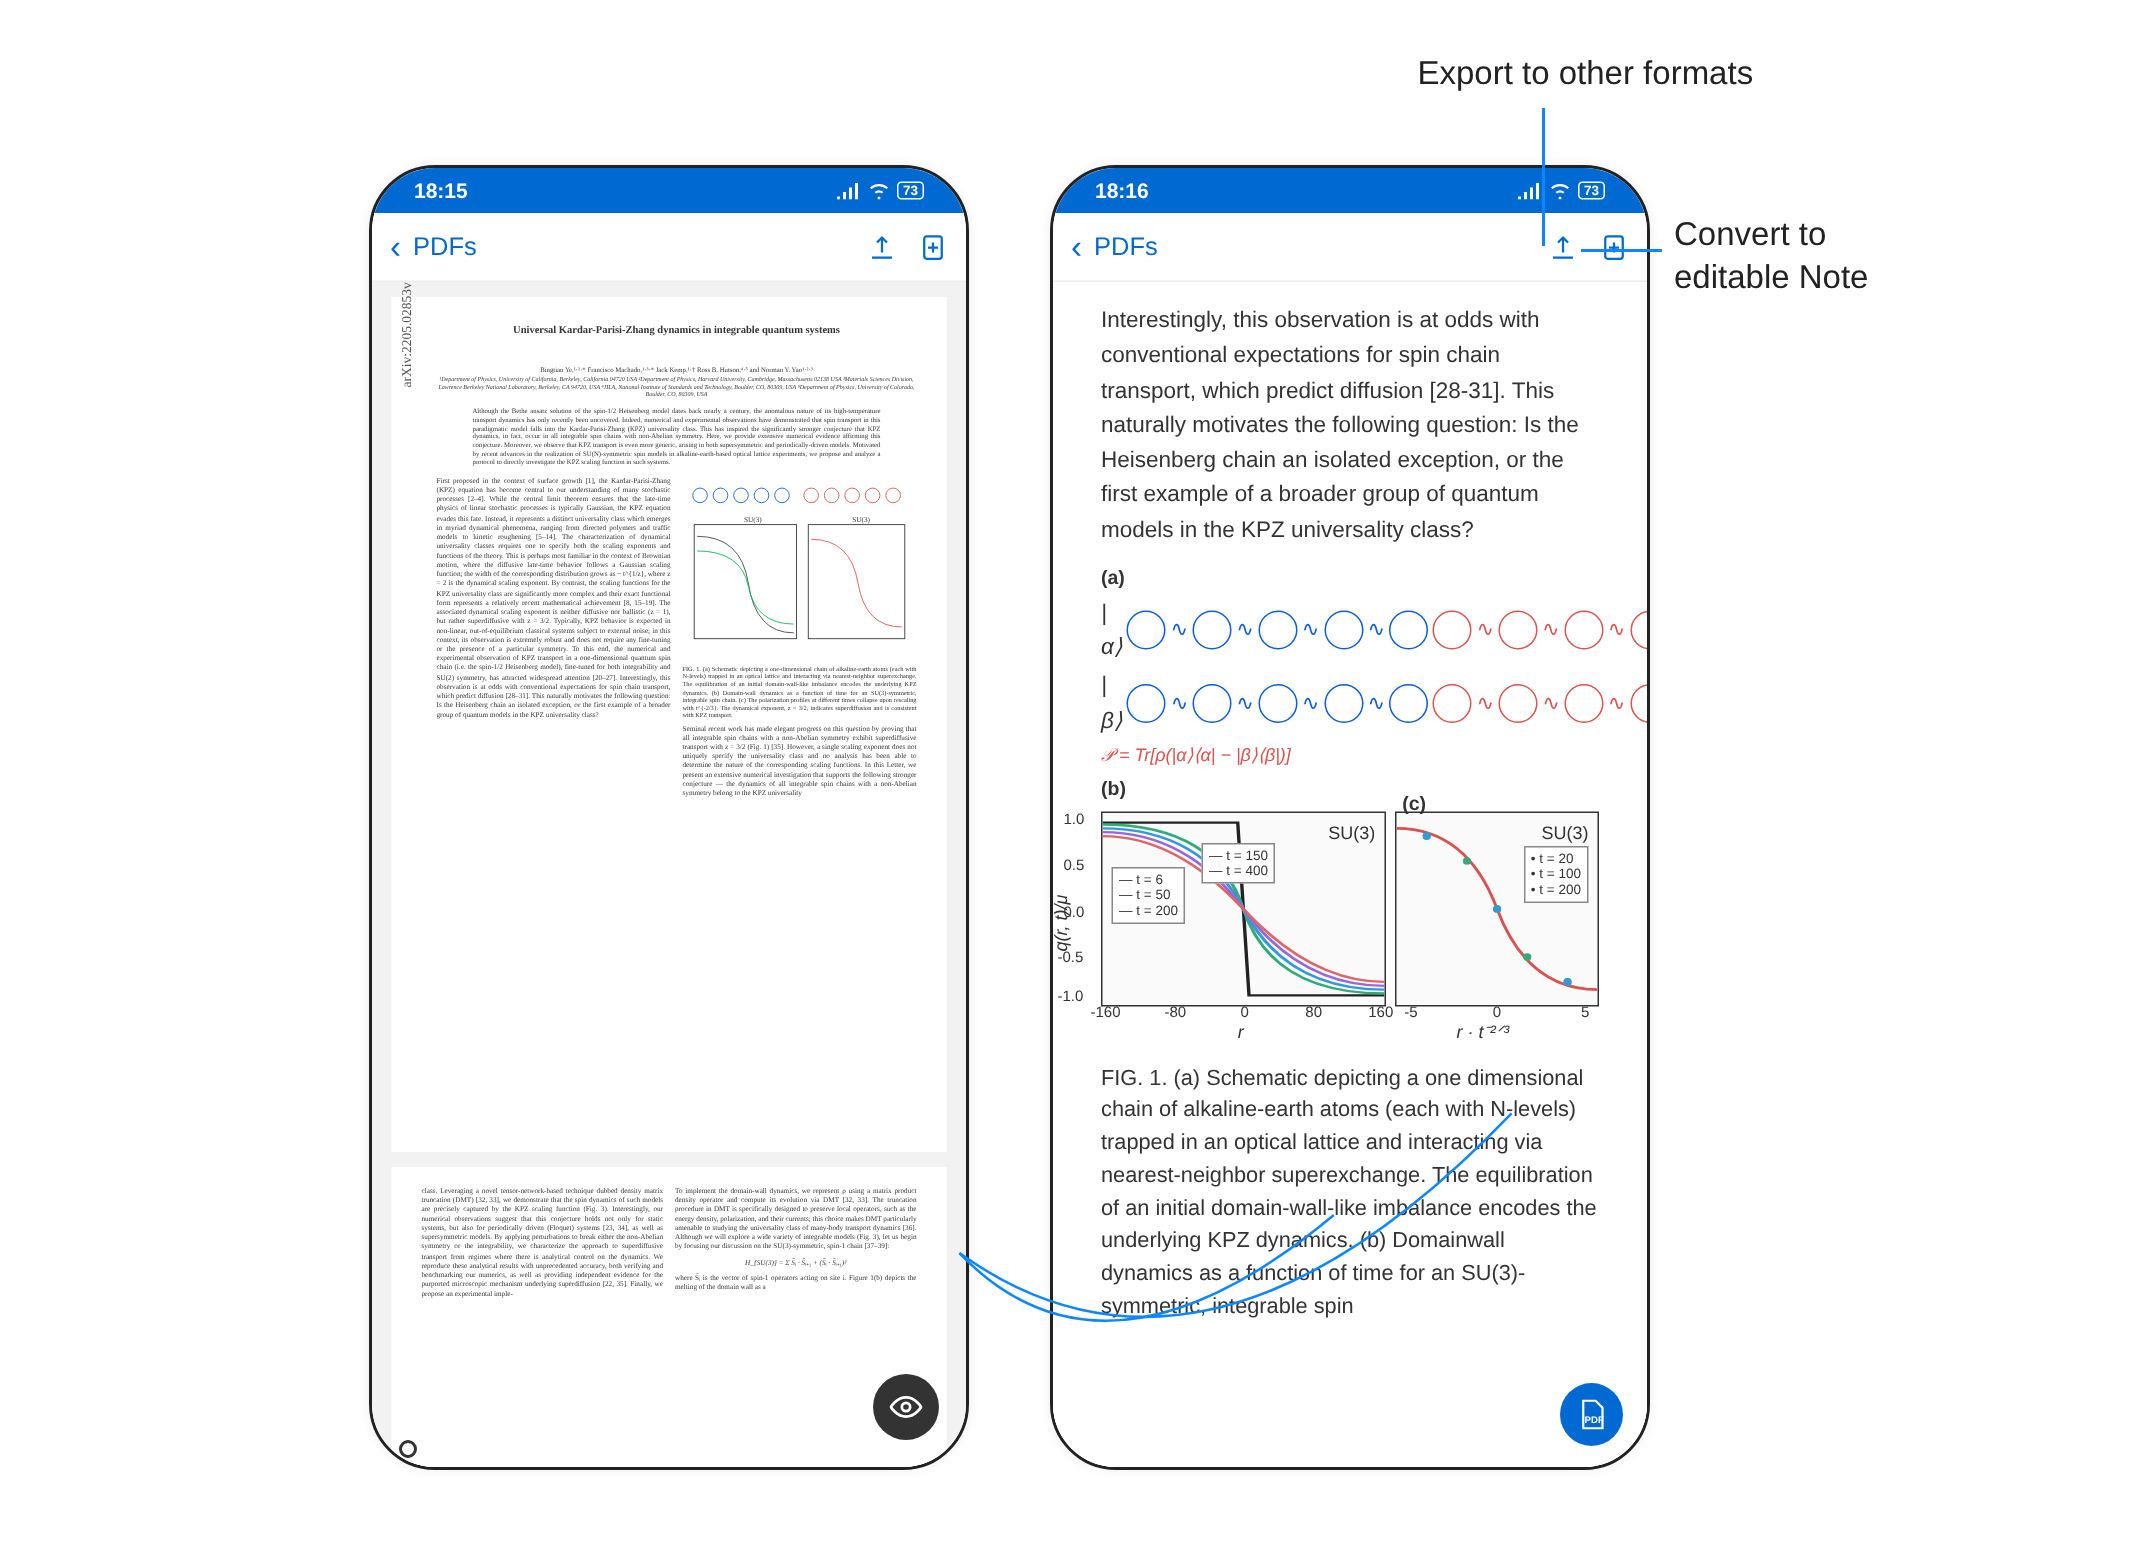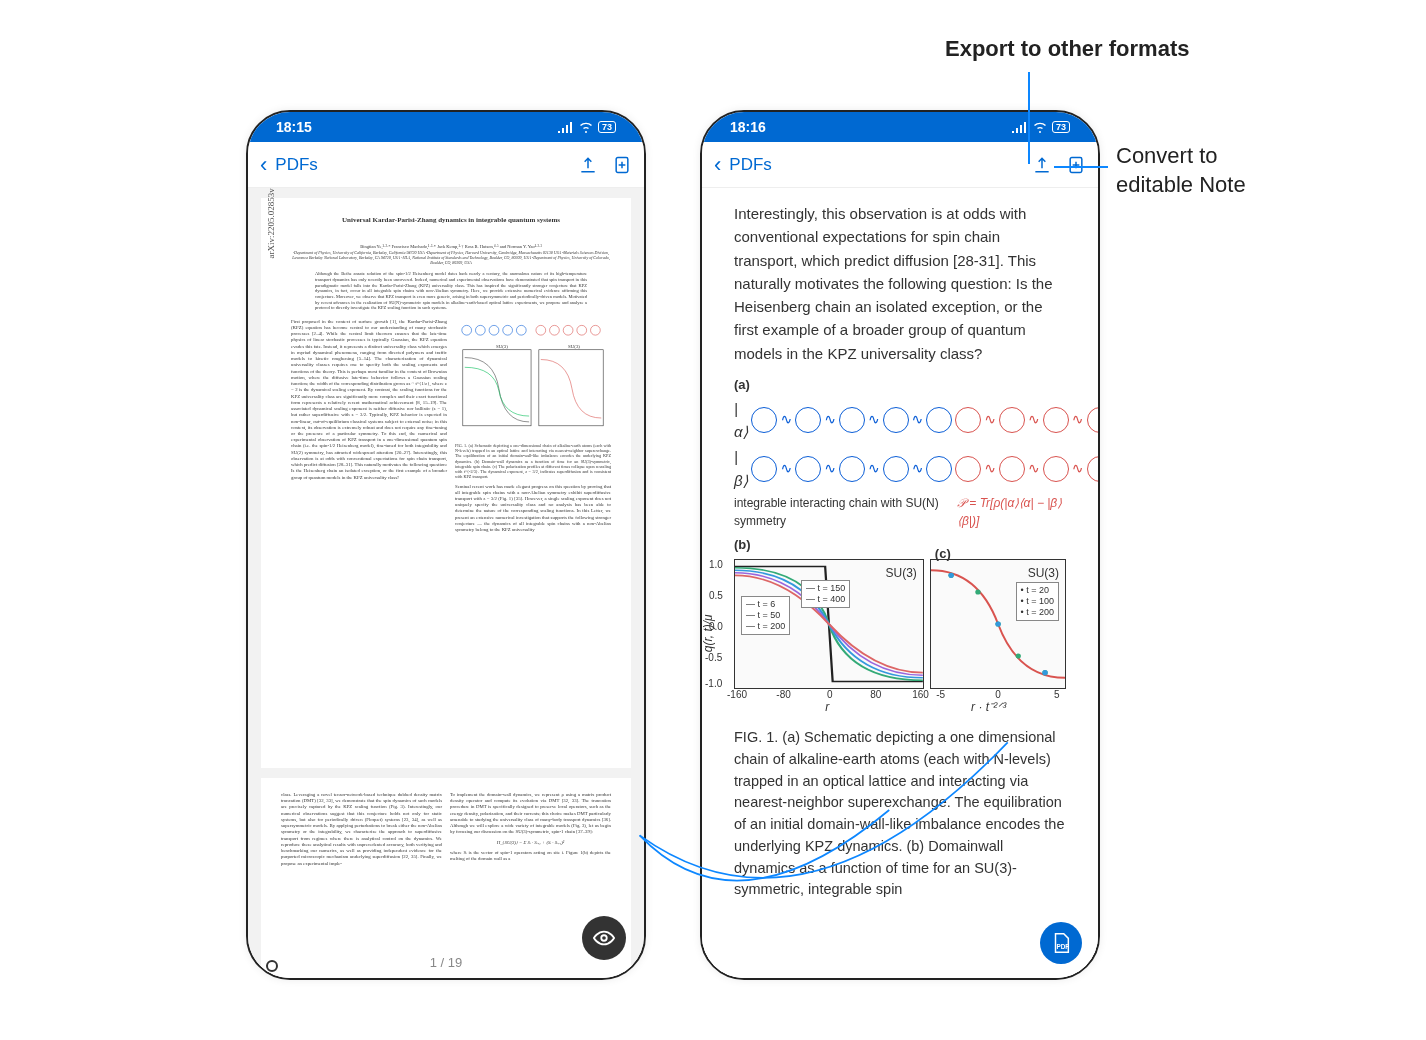--- a/index.html
+++ b/index.html
@@ -214,21 +214,21 @@
       display: flex;
       align-items: center;
       justify-content: center;
     }
 
     .annotation {
       position: absolute;
       font-size: 22px;
       color: #222;
     }
-    .ann1 { left: 945px; top: 36px; font-weight: bold; }
+    .ann1 { left: 945px; top: 36px; }
     .ann2 { left: 1116px; top: 142px; width: 150px; text-align: left; line-height: 1.3;}
     .line {
       position: absolute;
       background: #0d87ff;
     }
     .line-v1 { left: 1028px; top: 72px; width: 2px; height: 92px; }
     .line-h2 { left: 1054px; top: 166px; width: 54px; height: 2px; }
 
     
     .arc {
@@ -350,21 +350,20 @@
           <span>where S̄ᵢ is the vector of spin-1 operators acting on site i. Figure 1(b) depicts the melting of the domain wall as a</span>
         </div>
       </div>
     </div>
     <div class="fab">
       <svg width="22" height="22" viewBox="0 0 24 24" fill="none" stroke="#fff" stroke-width="2">
           <path d="M1 12s4-7 11-7 11 7 11 7-4 7-11 7S1 12 1 12z"></path>
           <circle cx="12" cy="12" r="3"></circle>
         </svg>
     </div>
-    <div class="page-counter">1 / 19</div>
     <div class="notch-hole"></div>
   </div>
 </div>
 
 <div class="phone phone-right">
   <div class="status-bar">
     <span>18:16</span>
     <span class="status-icons">
       <svg width="16" height="12" viewBox="0 0 16 12">
           <path fill="#fff" d="M0 10h2v2H0zM4 7h2v5H4zM8 4h2v8H8zM12 1h2v11h-2z"></path>
@@ -434,21 +433,20 @@
             <span class="atom"></span>
           <span class="atom atom-red"></span>
             <span class="wave wave-red">∿</span>
             <span class="atom atom-red"></span>
             <span class="wave wave-red">∿</span>
             <span class="atom atom-red"></span>
             <span class="wave wave-red">∿</span>
             <span class="atom atom-red"></span>
         </div>
         <div style="display:flex;justify-content:space-between;font-size:12px;margin-top:2px">
-          <span>integrable interacting chain with SU(N) symmetry</span>
           <span style="color:#d9534f;font-style:italic">𝒫 = Tr[ρ(|α⟩⟨α| − |β⟩⟨β|)]</span>
         </div>
         <div style="display:flex;gap:6px;align-items:flex-start;margin-top:4px">
           <b style="font-size:13px">(b)</b>
         </div>
         <div class="plot-row">
           <div class="plot" style="flex:1.4">
             
             <div style="position:absolute;left:-26px;top:-3px;font-size:10px">1.0</div>
             <div style="position:absolute;left:-26px;top:22%;font-size:10px">0.5</div>

